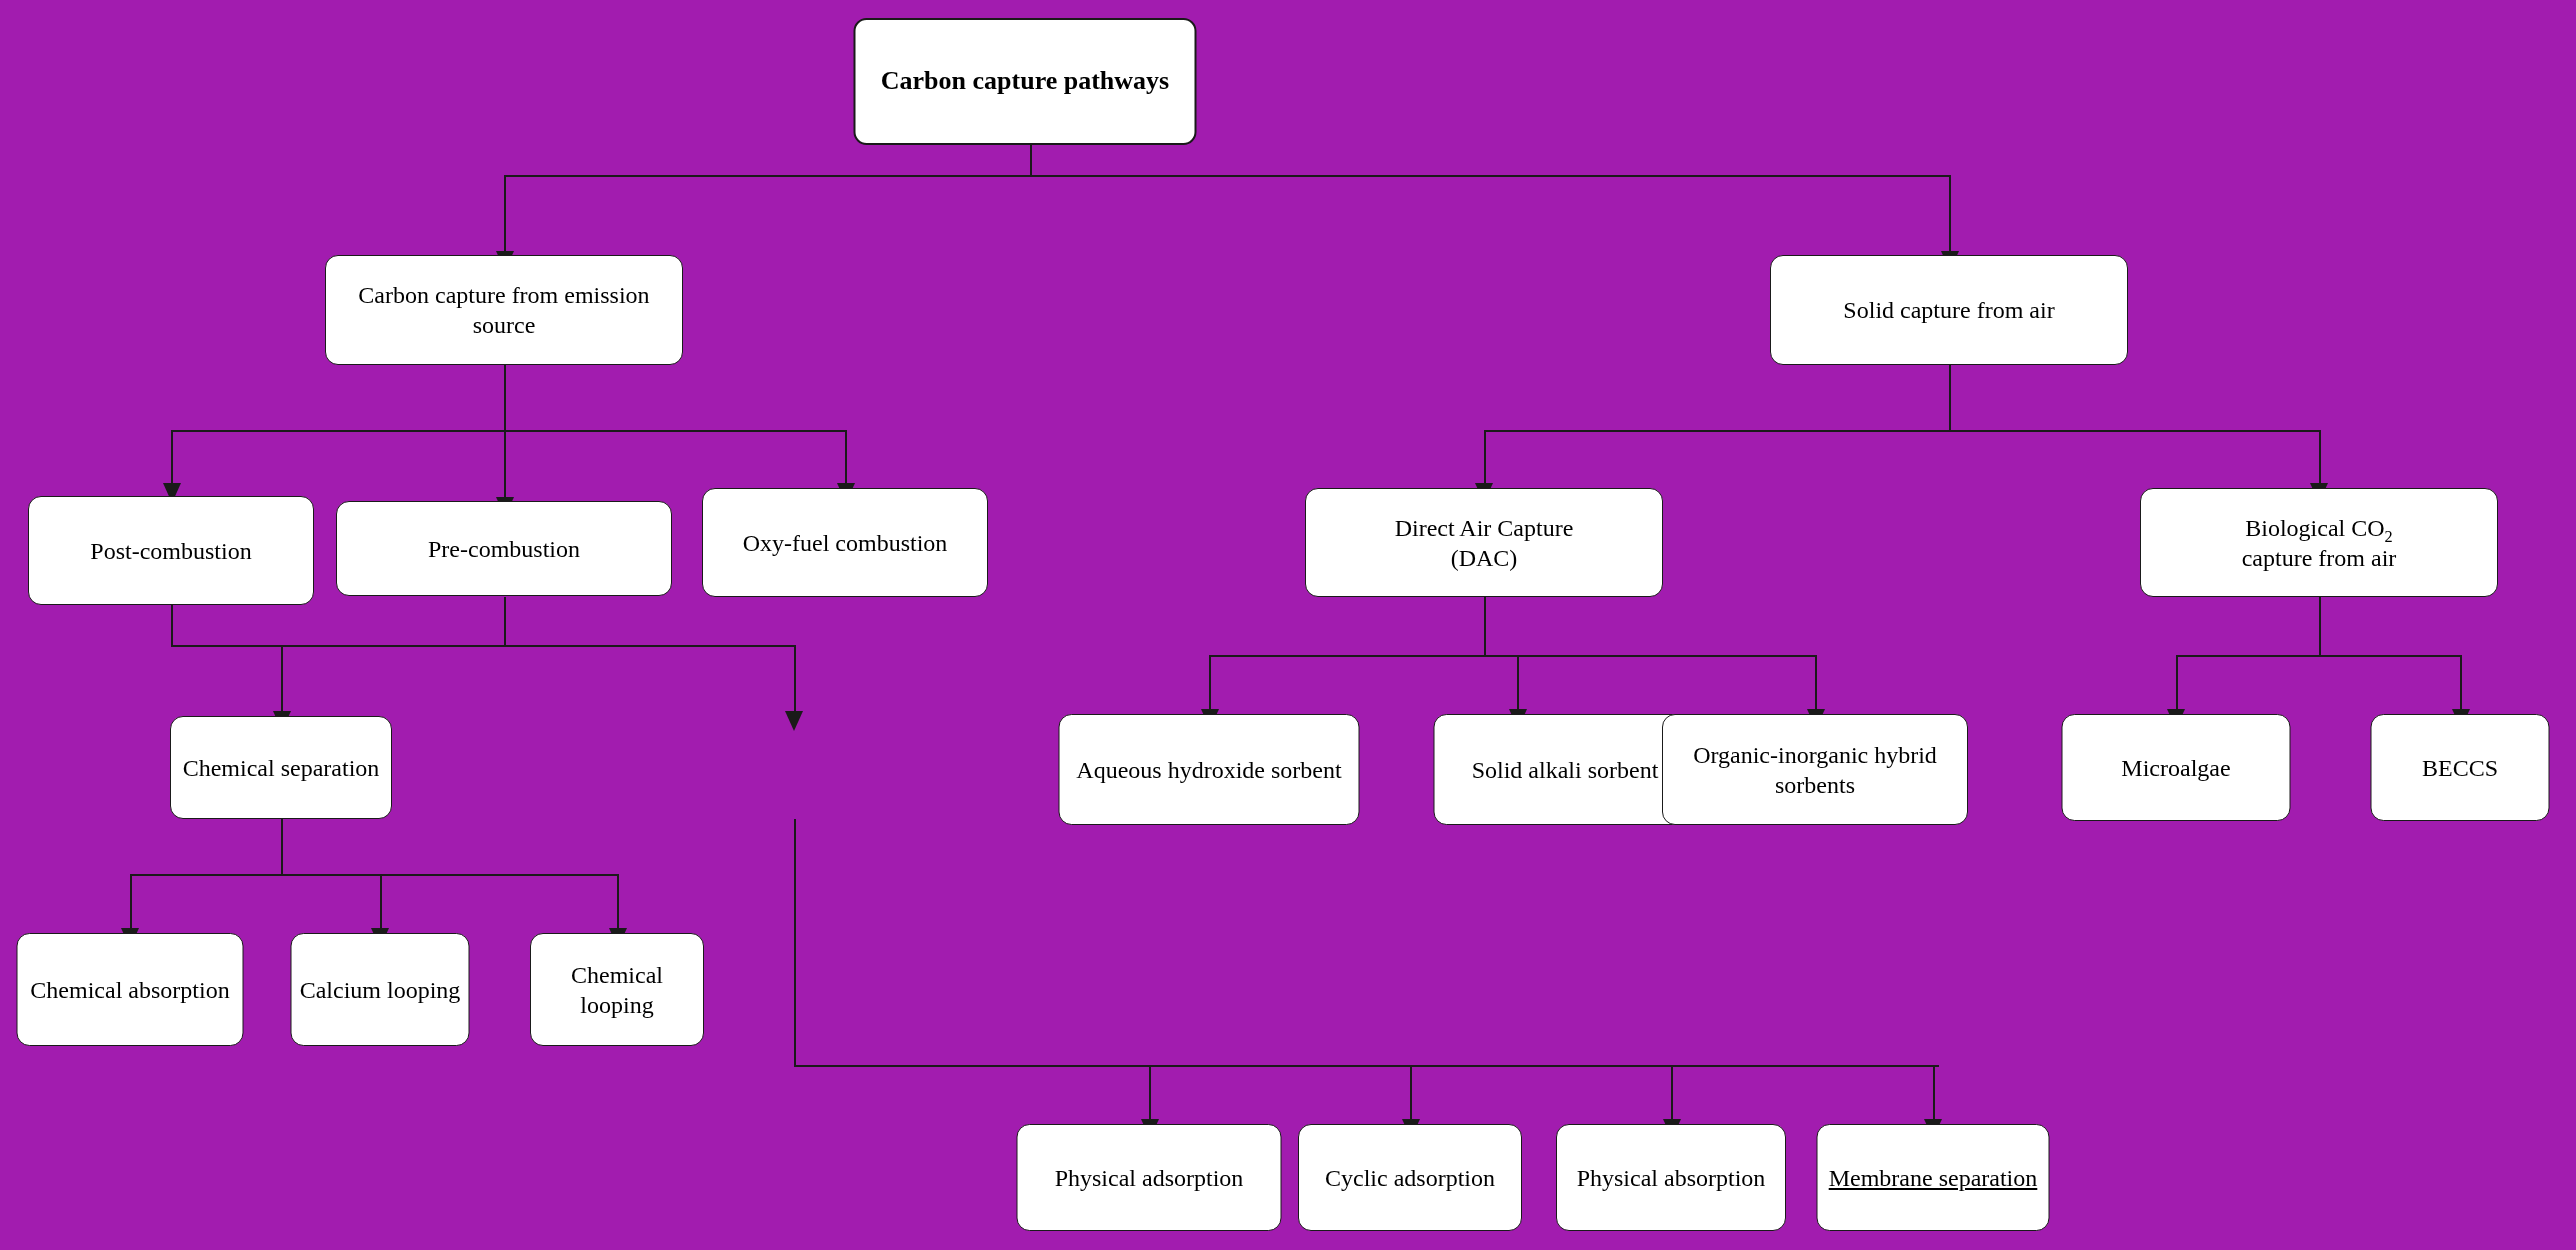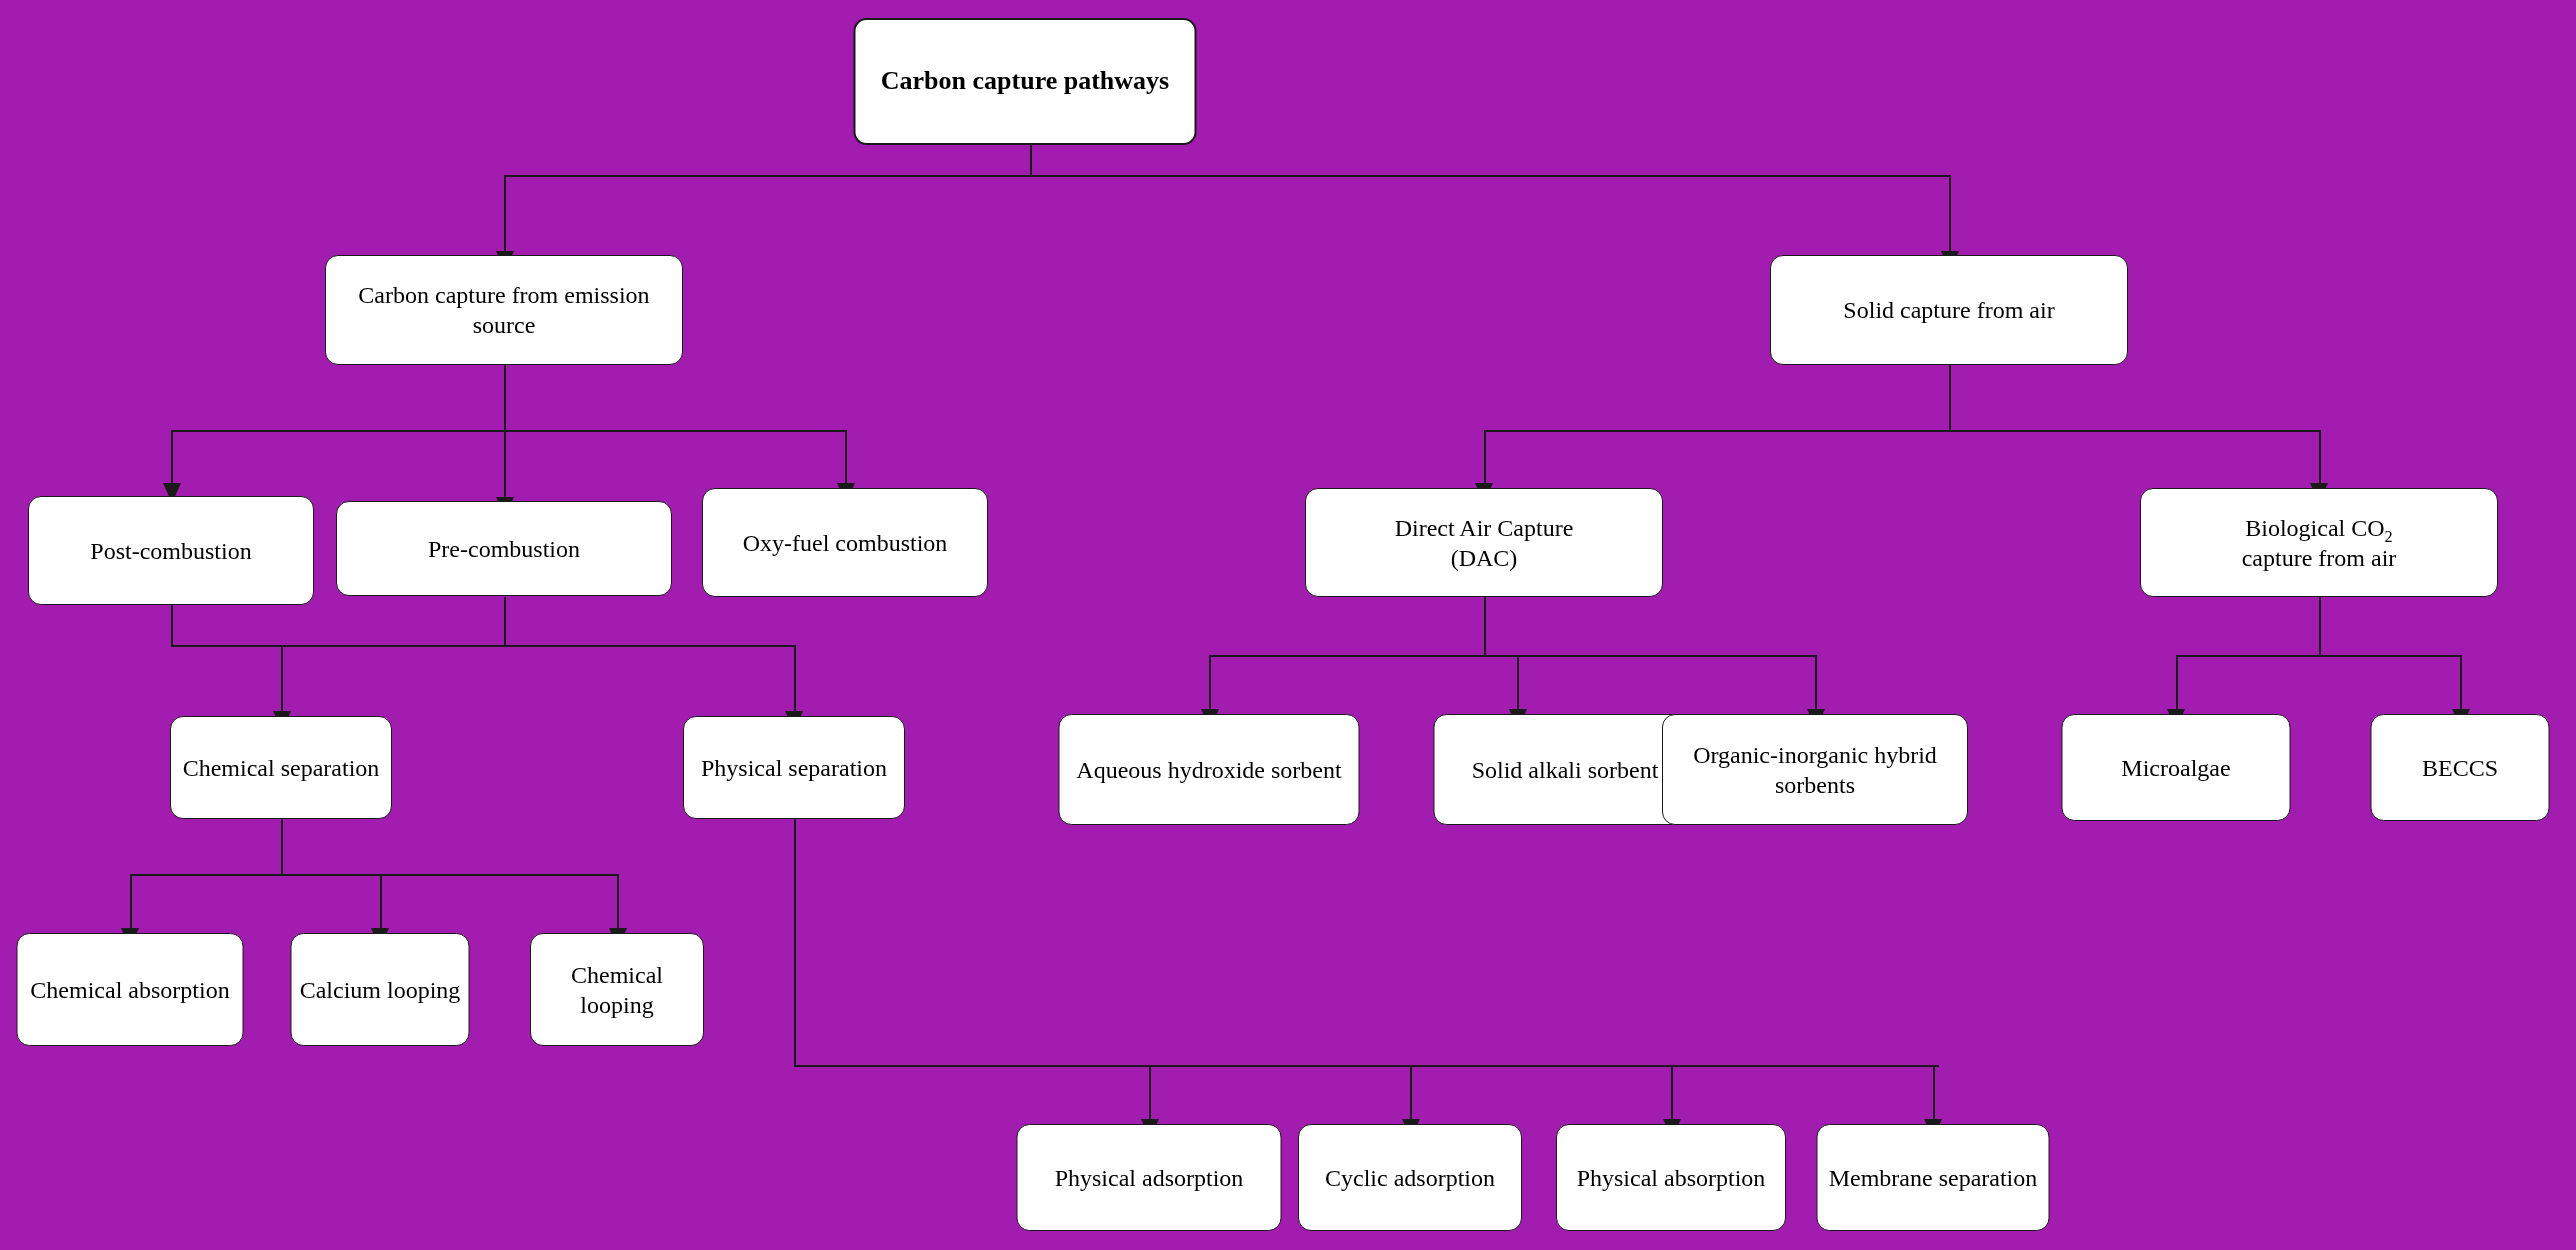--- a/index.html
+++ b/index.html
@@ -154,23 +154,20 @@
     <span class="lbl">
       <span><span>Biological CO</span><sub>2</sub></span><br>
       <span>capture from air</span>
     </span>
   </div>
 
   <div class="node" style="left:281px;top:716px;width:222px;height:103px;transform:translateX(-50%);">
     <span class="lbl">Chemical separation</span>
   </div>
 
-  <div class="node" style="left:794px;top:716px;width:222px;height:103px;transform:translateX(-50%);">
-    <span class="lbl">Physical separation</span>
-  </div>
 
   <div class="node" style="left:1209px;top:714px;width:301px;height:111px;transform:translateX(-50%);">
     <span class="lbl">Aqueous hydroxide sorbent</span>
   </div>
 
   <div class="node" style="left:1517px;top:714px;width:263px;height:111px;transform:translateX(-50%);margin-left:48px;">
     <span class="lbl">Solid alkali sorbent</span>
   </div>
 
   <div class="node" style="left:1815px;top:714px;width:306px;height:111px;transform:translateX(-50%);">
@@ -202,18 +199,18 @@
   </div>
 
   <div class="node" style="left:1410px;top:1124px;width:224px;height:107px;transform:translateX(-50%);">
     <span class="lbl">Cyclic adsorption</span>
   </div>
 
   <div class="node" style="left:1671px;top:1124px;width:230px;height:107px;transform:translateX(-50%);">
     <span class="lbl">Physical absorption</span>
   </div>
 
-  <div class="node" style="left:1933px;top:1124px;width:233px;height:107px;transform:translateX(-50%);">
+  <div class="node" style="left:1933px;top:1124px;width:233px;height:107px;transform:translateX(-50%);text-decoration:underline;">
     <span class="lbl">Membrane separation</span>
   </div>
 
 </div>
 
 
 </body></html>

